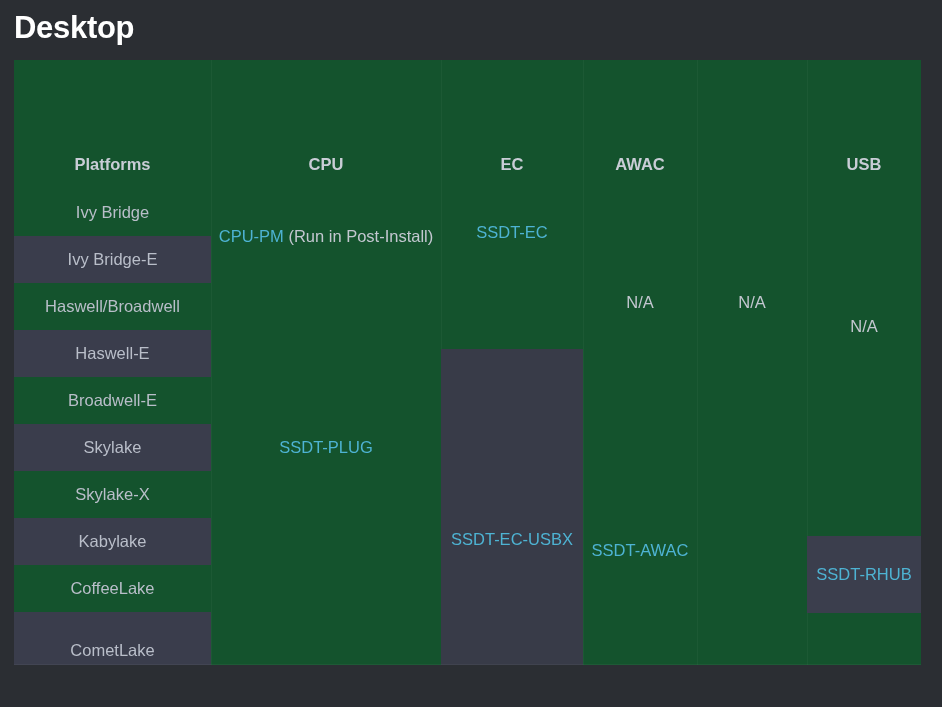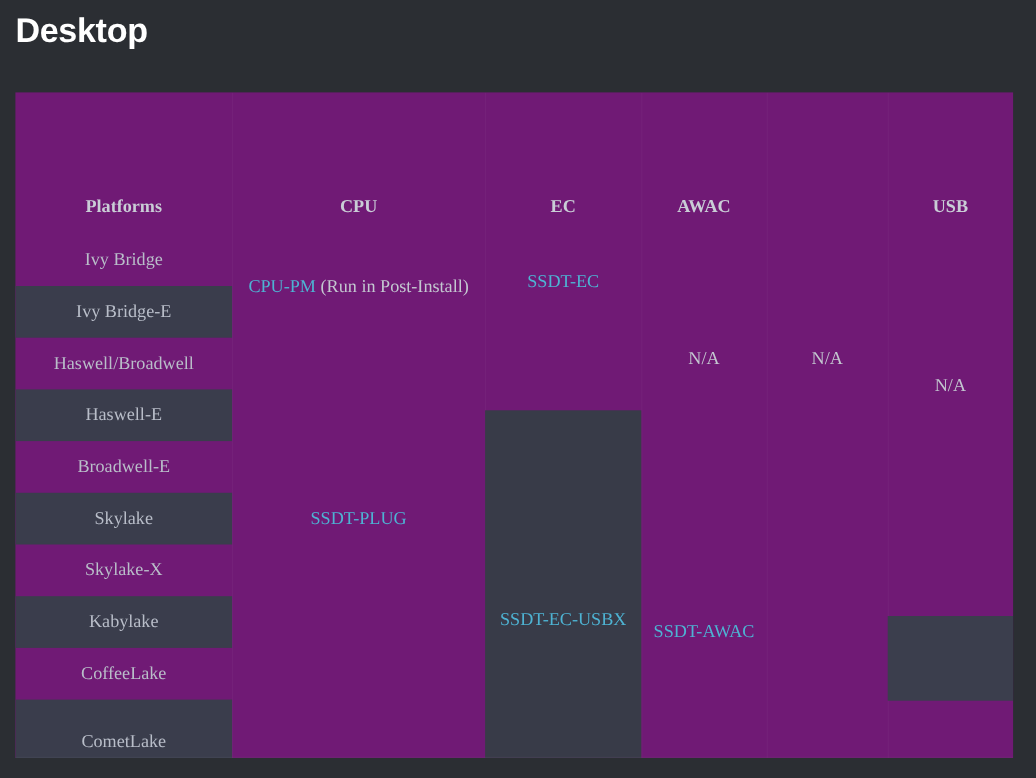--- a/index.html
+++ b/index.html
@@ -27,26 +27,25 @@
     font-weight: bold;
     color: #ffffff;
     letter-spacing: -0.3px;
     line-height: 40px;
   }
 
   
   .table-wrap {
     position: absolute;
     left: 14px;
-    top: 84px;
+    top: 60px;
     width: 907px;
     height: 605px;
-    background: #701a75;
+    background: #14532d;
     overflow: hidden;
-    font-family: Liberation Serif, serif;
   }
 
   .tbl {
     position: absolute;
     inset: 0;
     width: 907px;
     height: 605px;
   }
 
   
@@ -203,18 +202,21 @@
         <a class="link" style="text-decoration:none;">SSDT-AWAC</a>
       </div>
 
       <div class="cell val" style="left:683px;top:219px;width:110px;height:47px;">
         <span>N/A</span>
       </div>
 
       <div class="cell val" style="left:793px;top:243px;width:114px;height:47px;">
         <span>N/A</span>
       </div>
+      <div class="cell val" style="left:793px;top:476px;width:114px;height:77px;">
+        <a class="link" style="text-decoration:none;">SSDT-RHUB</a>
+      </div>
 
       <div class="divider-bottom" style="top:604px;"></div>
 
     </div>
   </div>
 </div>
 
 </body></html>

